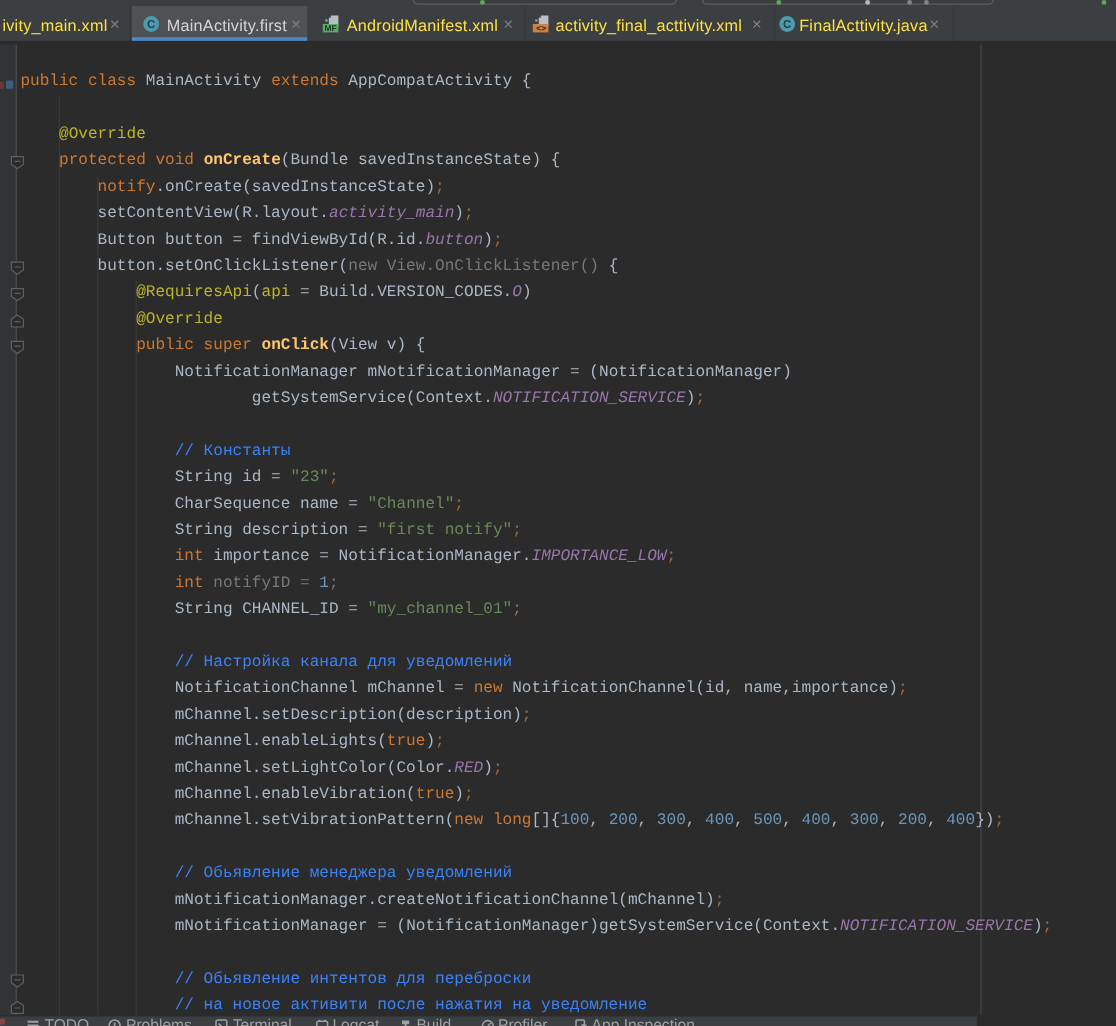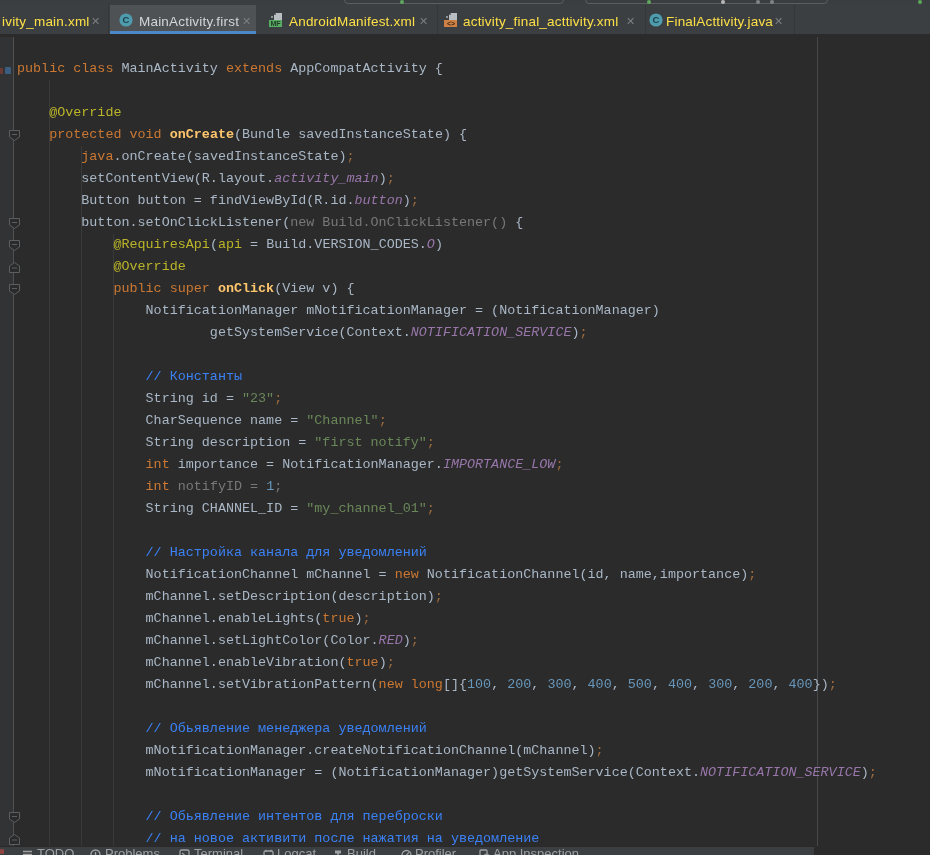--- a/index.html
+++ b/index.html
@@ -94,24 +94,24 @@
   <div class="vg" style="left:113px;top:197px;height:612px"></div>
   <div style="position:absolute;left:0;top:0;width:13px;height:809px;background:#313335"></div>
   <div id="foldline"></div>
   <div style="position:absolute;left:5px;top:30px;width:6px;height:7px;background:#3a5d80;border-radius:1px"></div>
   <div style="position:absolute;left:0;top:31px;width:3px;height:6px;background:#6b3a37"></div>
   <div id="margin"></div>
 <pre><span class="k">public class</span> MainActivity <span class="k">extends</span> AppCompatActivity {
 
     <span class="a">@Override</span>
     <span class="k">protected void </span><span class="m">onCreate</span>(Bundle savedInstanceState) {
-        <span class="k">java</span>.onCreate(savedInstanceState)<span class="z">;</span>
+        <span class="k">notify</span>.onCreate(savedInstanceState)<span class="z">;</span>
         setContentView(R.layout.<span class="f">activity_main</span>)<span class="z">;</span>
         Button button = findViewById(R.id.<span class="f">button</span>)<span class="z">;</span>
-        button.setOnClickListener(<span class="g">new Build.OnClickListener()</span> {
+        button.setOnClickListener(<span class="g">new View.OnClickListener()</span> {
             <span class="a">@RequiresApi</span>(<span class="a">api</span> = Build.VERSION_CODES.<span class="f">O</span>)
             <span class="a">@Override</span>
             <span class="k">public super </span><span class="m">onClick</span>(View v) {
                 NotificationManager <span class="u">mNotificationManager</span> = (NotificationManager)
                         getSystemService(Context.<span class="f">NOTIFICATION_SERVICE</span>)<span class="z">;</span>
 
                 <span class="c">// Константы</span>
                 String id = <span class="s">"23"</span><span class="z">;</span>
                 CharSequence name = <span class="s">"Channel"</span><span class="z">;</span>
                 String description = <span class="s">"first notify"</span><span class="z">;</span>

